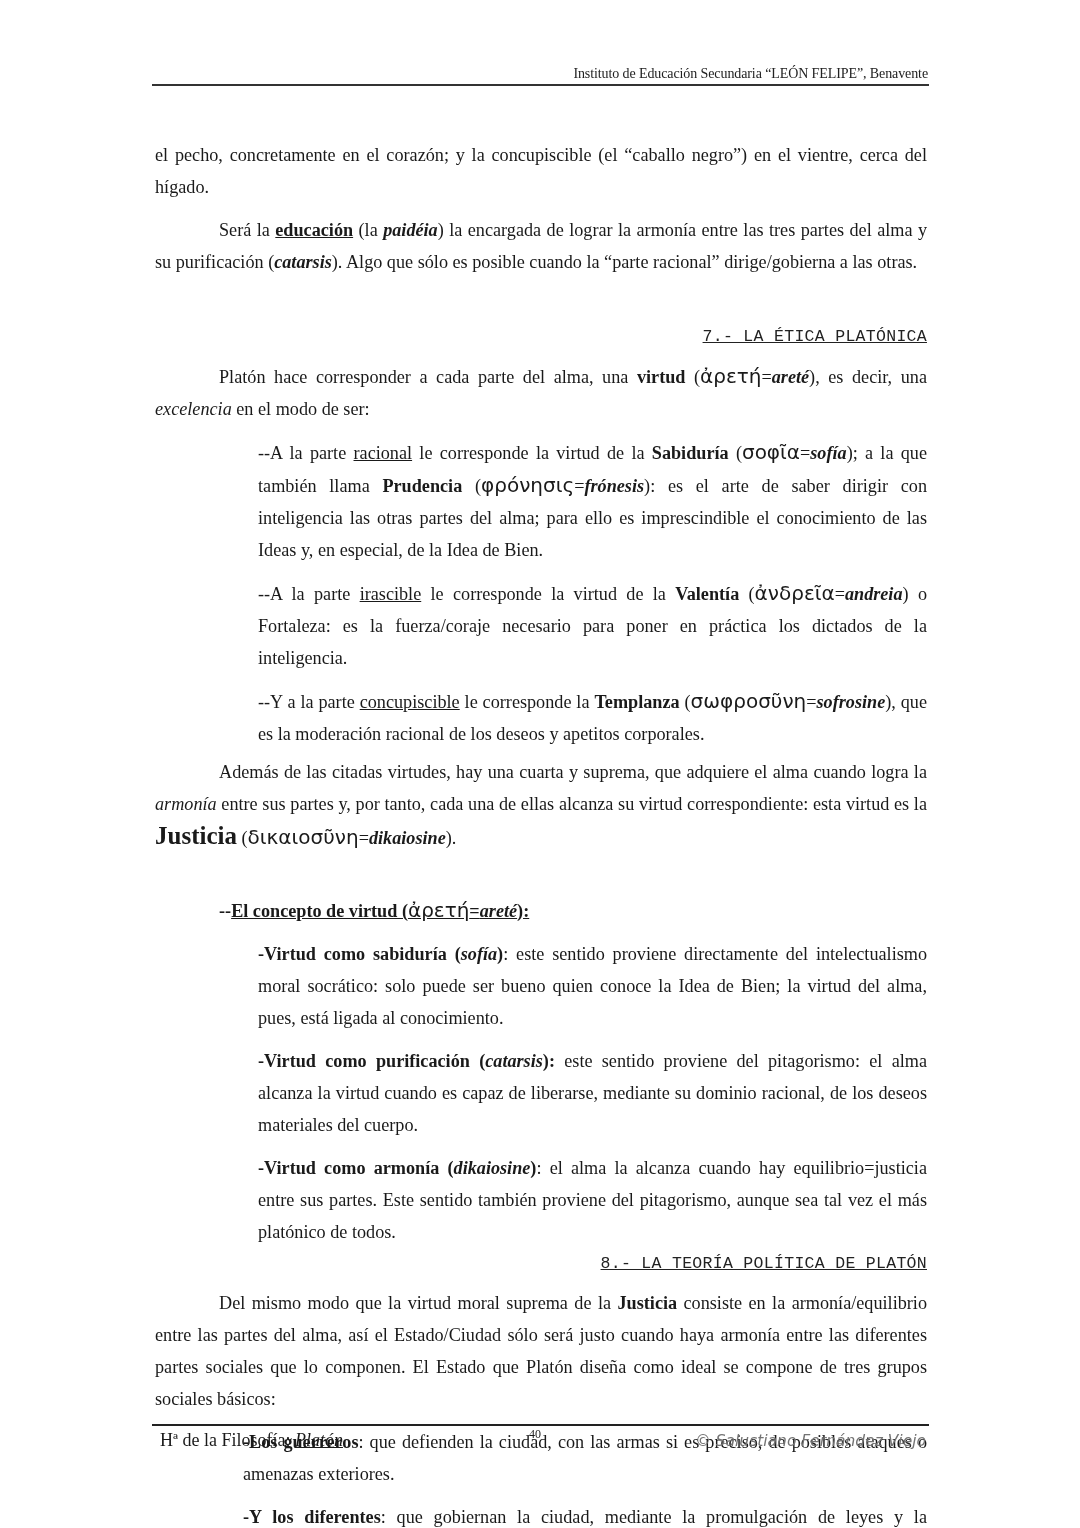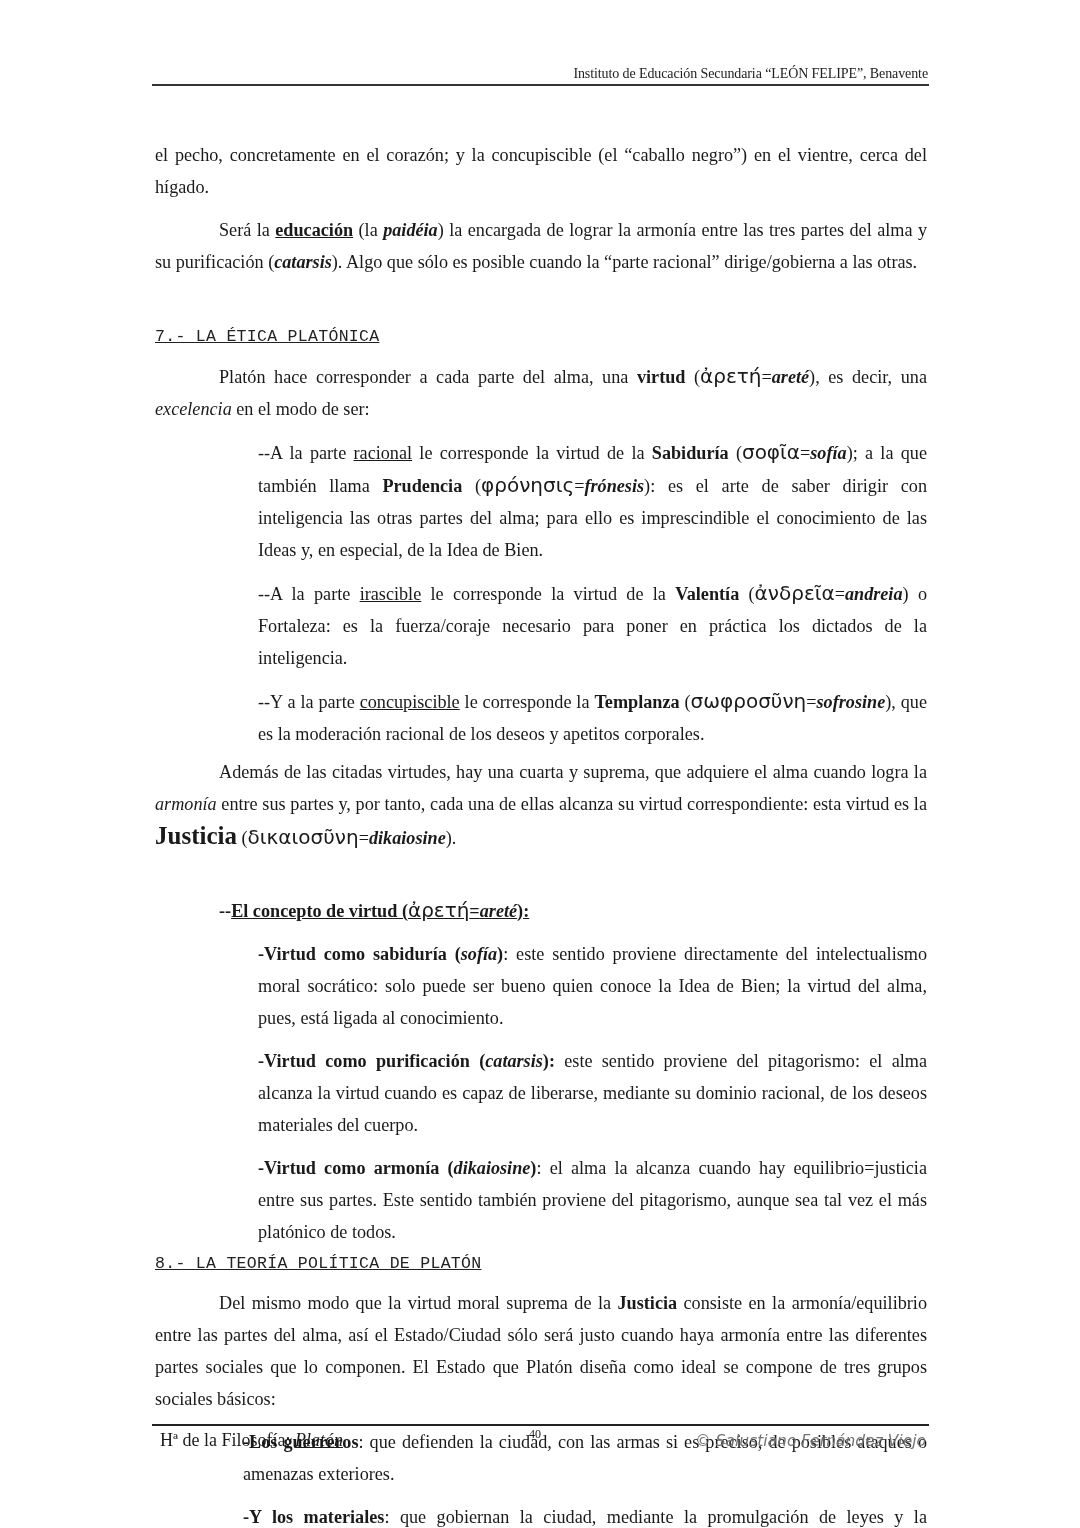--- a/index.html
+++ b/index.html
@@ -12,21 +12,21 @@
   .header-rule { position: absolute; left: 152px; width: 777px; top: 84px; height: 2px; background: #333; }
 
   .body { position: absolute; left: 155px; width: 772px; top: 139px; font-size: 18.2px; line-height: 32px; }
   p { margin: 0; text-align: justify; }
   .indent { text-indent: 64px; }
   .block1 { margin-left: 103px; }
   .block2 { margin-left: 88px; }
   .sp6 { margin-top: 7px; }
   .sp10 { margin-top: 11px; }
 
-  .section-title { font-family: "Liberation Mono", monospace; font-size: 16.5px; text-align: left;
+  .section-title { font-family: "Liberation Mono", monospace; font-size: 16.5px; text-align: right;
                    text-decoration: underline; letter-spacing: 0.3px; color: #222; }
   .greek { font-family: "DejaVu Sans", sans-serif; font-size: 20px; }
   b.big { font-size: 25px; }
   .u { text-decoration: underline; }
 
   .footer-rule { position: absolute; left: 152px; width: 777px; top: 1424px; height: 1.5px; background: #222; }
   .footer-left { position: absolute; left: 160px; top: 1430px; font-size: 18px; }
   .footer-left .title { font-style: italic; text-decoration: underline; }
   .footer-page { position: absolute; left: 529px; top: 1427px; font-size: 12px; }
   .footer-right { position: absolute; right: 154px; top: 1432px; font-size: 15.5px;
@@ -67,20 +67,20 @@
 
     <p class="block1 sp10"><b>-Virtud como purificación (</b><b><i>catarsis</i></b><b>):</b><span> este sentido proviene del pitagorismo: el alma alcanza la virtud cuando es capaz de liberarse, mediante su dominio racional, de los deseos materiales del cuerpo.</span></p>
 
     <p class="block1 sp10"><b>-Virtud como armonía (</b><b><i>dikaiosine</i></b><b>)</b><span>: el alma la alcanza cuando hay equilibrio=justicia entre sus partes. Este sentido también proviene del pitagorismo, aunque sea tal vez el más platónico de todos.</span></p>
 
     <div class="section-title" style="margin-top:0px">8.- LA TEORÍA POLÍTICA DE PLATÓN</div>
 
     <p class="indent sp6"><span>Del mismo modo que la virtud moral suprema de la </span><b>Justicia</b><span> consiste en la armonía/equilibrio entre las partes del alma, así el Estado/Ciudad sólo será justo cuando haya armonía entre las diferentes partes sociales que lo componen. El Estado que Platón diseña como ideal se compone de tres grupos sociales básicos:</span></p>
 
     <p class="block2 sp10"><b>-Los guerreros</b><span>: que defienden la ciudad, con las armas si es preciso, de posibles ataques o amenazas exteriores.</span></p>
-    <p class="block2 sp10"><b>-Y los materiales</b><span>: que gobiernan la ciudad, mediante la promulgación de leyes y la administración de las mismas.</span></p>
+    <p class="block2 sp10"><b>-Y los diferentes</b><span>: que gobiernan la ciudad, mediante la promulgación de leyes y la administración de las mismas.</span></p>
   </div>
 
   <div class="footer-rule"></div>
   <div class="footer-left"><span>Hª de la Filosofía: </span><span class="title">Platón</span></div>
   <div class="footer-page">40</div>
   <div class="footer-right">© Salustiano Fernández Viejo</div>
 </div>
 
 </body></html>

